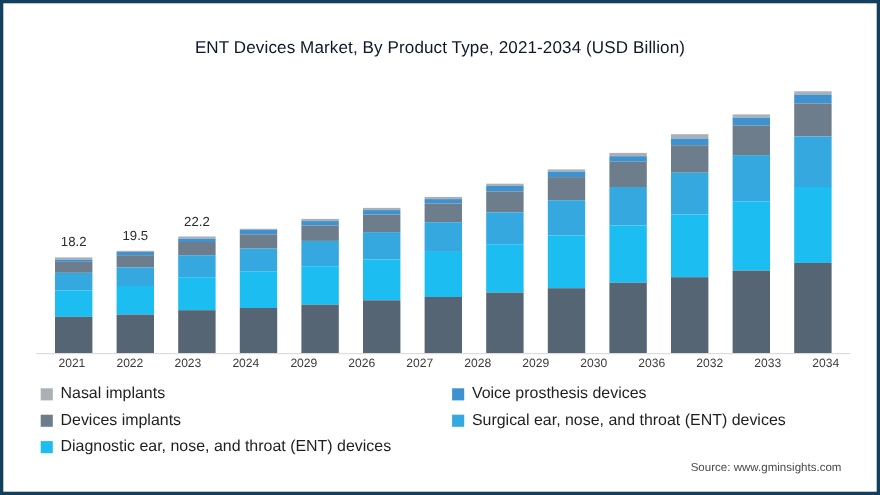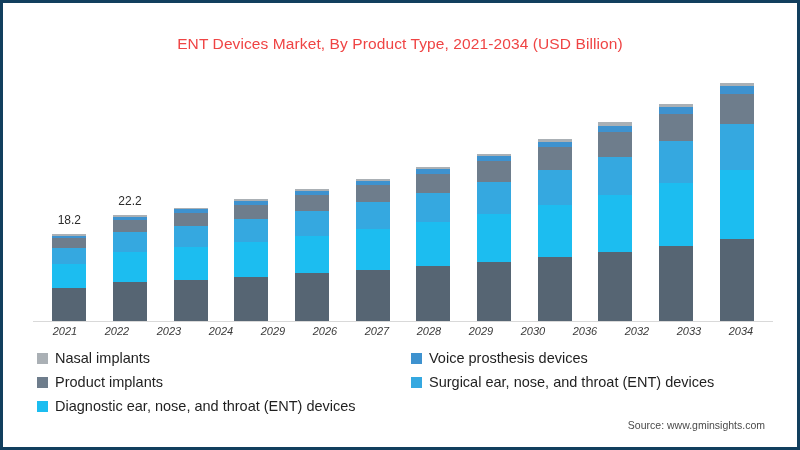--- a/index.html
+++ b/index.html
@@ -13,21 +13,21 @@
     width: 800px; height: 450px;
     background: #ffffff;
     border: 3px solid #123F5E;
     overflow: hidden;
   }
   #chart-title {
     position: absolute;
     top: 32px; left: 0; right: 0;
     text-align: center;
     font-size: 15.5px;
-    color: #ef4444;
+    color: #0f172a;
     letter-spacing: .1px;
   }
   
   #plot {
     position: absolute;
     left: 36px; right: 30px;
     top: 70px;
     height: 248px;
   }
   #bars {
@@ -66,25 +66,24 @@
   
   #axis-line {
     position: absolute;
     left: 30px; right: 24px;
     top: 318px;
     height: 1px;
     background: #d9d9d9;
   }
   #xaxis {
     position: absolute;
-    left: 36px; right: 30px;
+    left: 36px; right: 20px;
     top: 322px;
     display: flex;
     justify-content: flex-start;
-    font-style: italic;
   }
   .xtick {
     flex: 1 1 0;
     text-align: center;
     font-size: 11px;
     color: #3a3a3a;
   }
   
   #legend {
     position: absolute;
@@ -128,20 +127,31 @@
     <div id="bars">
         <div class="bar-slot">
           <div class="bar-label" style="bottom: 93.8px;">18.2</div>
           <div class="bar" style="height: 86.8px;">
             <div class="seg" title="Nasal splints 2021: 0.3" style="height: 1.43077px; background: rgb(170, 176, 181);"></div>
             <div class="seg" title="Voice prosthesis devices 2021: 0.5" style="height: 2.38462px; background: rgb(62, 146, 207);"></div>
             <div class="seg" title="Hearing implants 2021: 2.1" style="height: 10.0154px; background: rgb(110, 125, 140);"></div>
             <div class="seg" title="Surgical ear, nose, and throat (ENT) devices 2021: 3.3" style="height: 15.7385px; background: rgb(53, 168, 224);"></div>
             <div class="seg" title="Diagnostic ear, nose, and throat (ENT) devices 2021: 5.1" style="height: 24.3231px; background: rgb(28, 189, 240);"></div>
             <div class="seg" title="Hearing aids 2021: 6.9" style="height: 32.9077px; background: rgb(86, 101, 115);"></div>
+          </div>
+        </div>
+        <div class="bar-slot">
+          <div class="bar-label" style="bottom: 100px;">19.5</div>
+          <div class="bar" style="height: 93px;">
+            <div class="seg" title="Nasal splints 2022: 0.3" style="height: 1.43077px; background: rgb(170, 176, 181);"></div>
+            <div class="seg" title="Voice prosthesis devices 2022: 0.6" style="height: 2.86154px; background: rgb(62, 146, 207);"></div>
+            <div class="seg" title="Hearing implants 2022: 2.2" style="height: 10.4923px; background: rgb(110, 125, 140);"></div>
+            <div class="seg" title="Surgical ear, nose, and throat (ENT) devices 2022: 3.6" style="height: 17.1692px; background: rgb(53, 168, 224);"></div>
+            <div class="seg" title="Diagnostic ear, nose, and throat (ENT) devices 2022: 5.5" style="height: 26.2308px; background: rgb(28, 189, 240);"></div>
+            <div class="seg" title="Hearing aids 2022: 7.3" style="height: 34.8154px; background: rgb(86, 101, 115);"></div>
           </div>
         </div>
         <div class="bar-slot">
           <div class="bar-label" style="bottom: 112.877px;">22.2</div>
           <div class="bar" style="height: 105.877px;">
             <div class="seg" title="Nasal splints 2024: 0.3" style="height: 1.43077px; background: rgb(170, 176, 181);"></div>
             <div class="seg" title="Voice prosthesis devices 2024: 0.7" style="height: 3.33846px; background: rgb(62, 146, 207);"></div>
             <div class="seg" title="Hearing implants 2024: 2.6" style="height: 12.4px; background: rgb(110, 125, 140);"></div>
             <div class="seg" title="Surgical ear, nose, and throat (ENT) devices 2024: 4.1" style="height: 19.5538px; background: rgb(53, 168, 224);"></div>
             <div class="seg" title="Diagnostic ear, nose, and throat (ENT) devices 2024: 6.3" style="height: 30.0462px; background: rgb(28, 189, 240);"></div>
@@ -273,21 +283,21 @@
       <div class="legend-item">
         <span class="swatch" style="background: rgb(170, 176, 181);"></span>
         <span>Nasal implants</span>
       </div>
       <div class="legend-item">
         <span class="swatch" style="background: rgb(62, 146, 207);"></span>
         <span>Voice prosthesis devices</span>
       </div>
       <div class="legend-item">
         <span class="swatch" style="background: rgb(110, 125, 140);"></span>
-        <span>Product implants</span>
+        <span>Devices implants</span>
       </div>
       <div class="legend-item">
         <span class="swatch" style="background: rgb(53, 168, 224);"></span>
         <span>Surgical ear, nose, and throat (ENT) devices</span>
       </div>
       <div class="legend-item">
         <span class="swatch" style="background: rgb(28, 189, 240);"></span>
         <span>Diagnostic ear, nose, and throat (ENT) devices</span>
       </div>
     </div>

